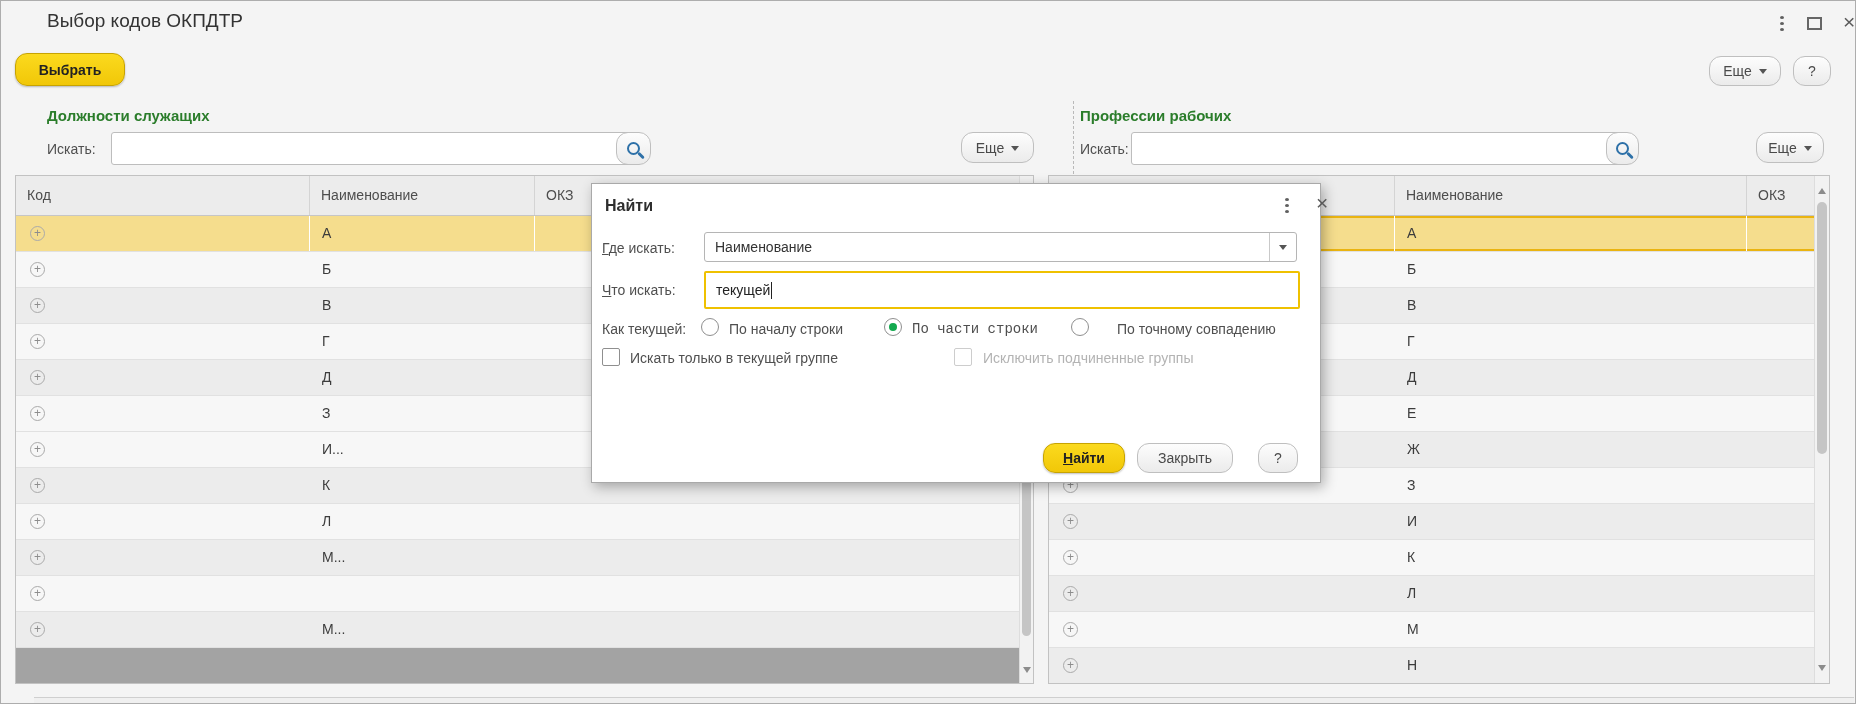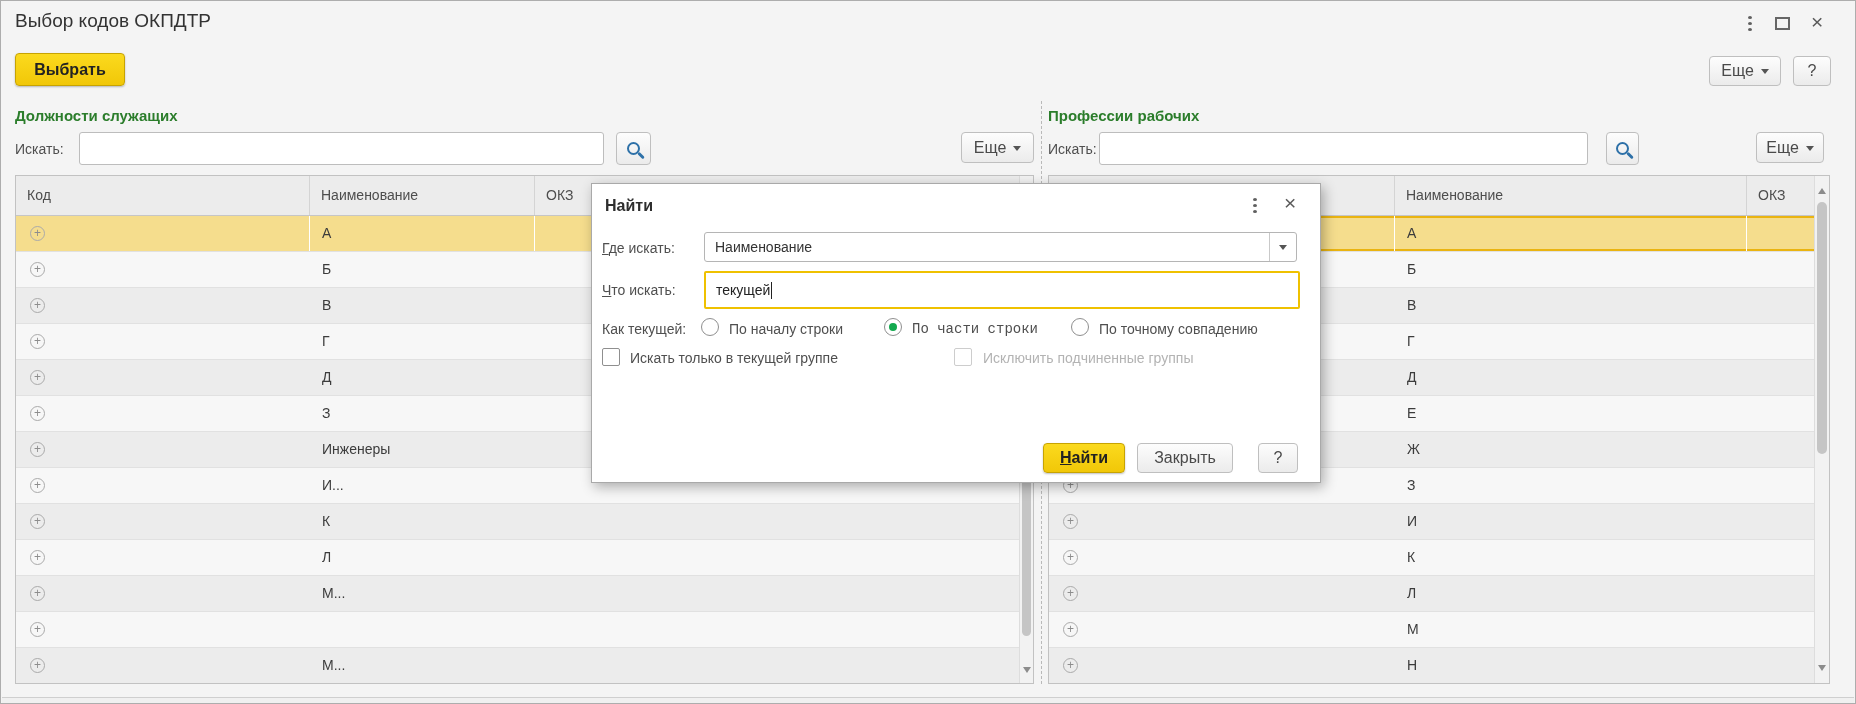--- a/index.html
+++ b/index.html
@@ -3,35 +3,35 @@
 <meta charset="utf-8">
 <style>
   * { margin:0; padding:0; box-sizing:border-box; }
   html,body { background:#ddd; }
   .win {
     position:relative; width:1856px; height:704px;
     background:#f4f4f4; border:1px solid #adadad;
     font-family:"Liberation Sans","DejaVu Sans",sans-serif;
     color:#333; overflow:hidden;
   }
-  .abs { position:absolute; }
+  .abs { position:absolute;margin-left:32px; }
 
   
   .win-title { left:14px; top:9px; font-size:19px; color:#333; }
   .winctl { display:flex; align-items:center; justify-content:center; cursor:default; }
   .kebab { width:14px; height:18px; flex-direction:column; }
   .kebab i { display:block; width:4px; height:4px; border-radius:50%; background:#5f5f5f; margin:1.5px 0; }
   .maxbox { width:15px; height:13px; border:2px solid #666; }
   .closex { font-size:21px; color:#5a5a5a; line-height:14px; }
 
   
   .btn {
     position:absolute; display:flex; align-items:center; justify-content:center;
-    background:linear-gradient(#fdfdfd,#ebebeb); border:1px solid #bfbfbf; border-radius:4px;
-    font-size:16px; color:#4a4a4a; cursor:pointer;
+    background:linear-gradient(#fdfdfd,#ebebeb); border:1px solid #bfbfbf; border-radius:12px;
+    font-size:14px; color:#4a4a4a; cursor:pointer;
   }
   .btn-yellow {
     background:linear-gradient(#fbda1e,#f1c708); border:1px solid #c7a302;
     color:#222; font-weight:bold; box-shadow:0 1px 2px rgba(0,0,0,.25);
   }
   .caret-down { width:0; height:0; border:4px solid transparent; border-top:5px solid #555; margin-left:7px; margin-top:5px; }
   .mag { width:13px; height:13px; border:2.5px solid #2e71a8; border-radius:50%; position:relative; }
   .mag::after { content:""; position:absolute; width:8px; height:3px; background:#2e71a8; border-radius:2px; transform:rotate(45deg); right:-7px; bottom:-4px; }
 
   
@@ -167,27 +167,20 @@
           <div class="cell cell-name" style="width: 225px;">Д</div>
           <div class="cell cell-okz" style="flex: 1 1 0%;"></div>
         </div>
         <div class="trow light">
           <div class="cell cell-code" style="width: 294px;">
             <span class="expand-icon"></span>
           </div>
           <div class="cell cell-name" style="width: 225px;">З</div>
           <div class="cell cell-okz" style="flex: 1 1 0%;"></div>
         </div>
-        <div class="trow dark">
-          <div class="cell cell-code" style="width: 294px;">
-            <span class="expand-icon"></span>
-          </div>
-          <div class="cell cell-name" style="width: 225px;">Инженеры</div>
-          <div class="cell cell-okz" style="flex: 1 1 0%;"></div>
-        </div>
         <div class="trow light">
           <div class="cell cell-code" style="width: 294px;">
             <span class="expand-icon"></span>
           </div>
           <div class="cell cell-name" style="width: 225px;">И...</div>
           <div class="cell cell-okz" style="flex: 1 1 0%;"></div>
         </div>
         <div class="trow dark">
           <div class="cell cell-code" style="width: 294px;">
             <span class="expand-icon"></span>
@@ -369,21 +362,21 @@
       <span>текущей</span>
         <span class="caret-bar"></span>
     </div>
 
     <div class="dlg-label" style="left:10px; top:137px;">Как текущей:</div>
     <div class="radio" style="left:109px; top:134px;"></div>
     <div class="dlg-label" style="left:137px; top:137px;">По началу строки</div>
     <div class="radio checked" style="left:292px; top:134px;"></div>
     <div class="dlg-label" style="left:320px; top:137px;font-family:Liberation Mono, monospace;">По части строки</div>
     <div class="radio" style="left:479px; top:134px;"></div>
-    <div class="dlg-label" style="left:507px; top:137px;">По точному совпадению</div>
+    <div class="dlg-label" style="left:525px; top:137px;">По точному совпадению</div>
 
     <div class="cb" style="left:10px; top:164px;"></div>
     <div class="dlg-label" style="left:38px; top:166px;">Искать только в текущей группе</div>
     <div class="cb disabled" style="left:362px; top:164px;"></div>
     <div class="dlg-label disabled" style="left:391px; top:166px;">Исключить подчиненные группы</div>
 
     <button class="btn btn-yellow" style="left:451px; top:259px; width:82px; height:30px;">
       <span><span class="hotkey">Н</span><span>айти</span></span>
     </button>
     <button class="btn" style="left:545px; top:259px; width:96px; height:30px;">

